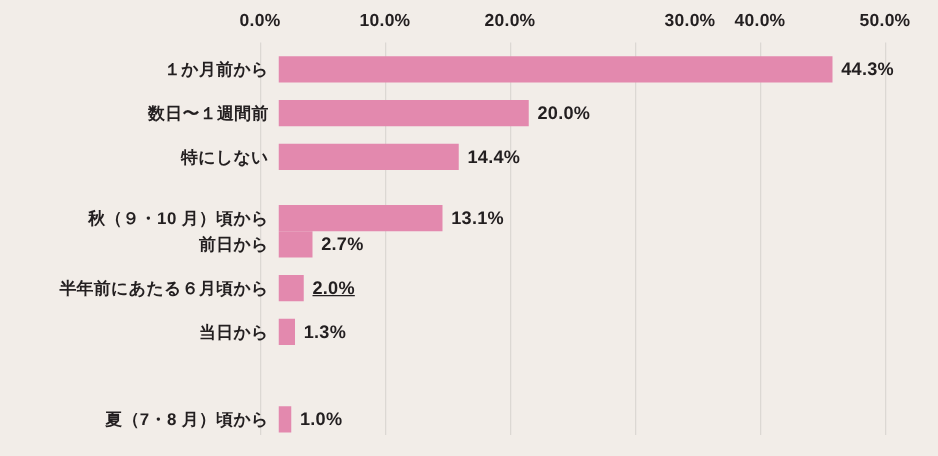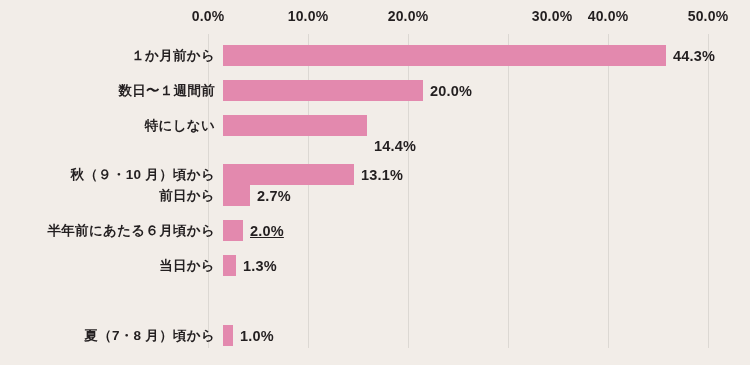--- a/index.html
+++ b/index.html
@@ -130,21 +130,21 @@
         <div class="value-label" style="left: 658px;">44.3%</div>
       </div>
       <div class="bar-row" style="top: 80px;">
         <div class="cat-label">数日〜１週間前</div>
         <div class="bar" style="width: 200px; background: rgb(227, 137, 174);"></div>
         <div class="value-label" style="left: 415px;">20.0%</div>
       </div>
       <div class="bar-row" style="top: 115px;">
         <div class="cat-label">特にしない</div>
         <div class="bar" style="width: 144px; background: rgb(227, 137, 174);"></div>
-        <div class="value-label" style="left: 359px; margin-top: 20px;">14.4%</div>
+        <div class="value-label" style="left: 359px;">14.4%</div>
       </div>
       <div class="bar-row" style="top: 150px; margin-top: 14px;">
         <div class="cat-label">秋（９・10 月）頃から</div>
         <div class="bar" style="width: 131px; background: rgb(227, 137, 174);"></div>
         <div class="value-label" style="left: 346px;">13.1%</div>
       </div>
       <div class="bar-row" style="top: 185px;">
         <div class="cat-label">前日から</div>
         <div class="bar" style="width: 27px; background: rgb(227, 137, 174);"></div>
         <div class="value-label" style="left: 242px;">2.7%</div>

